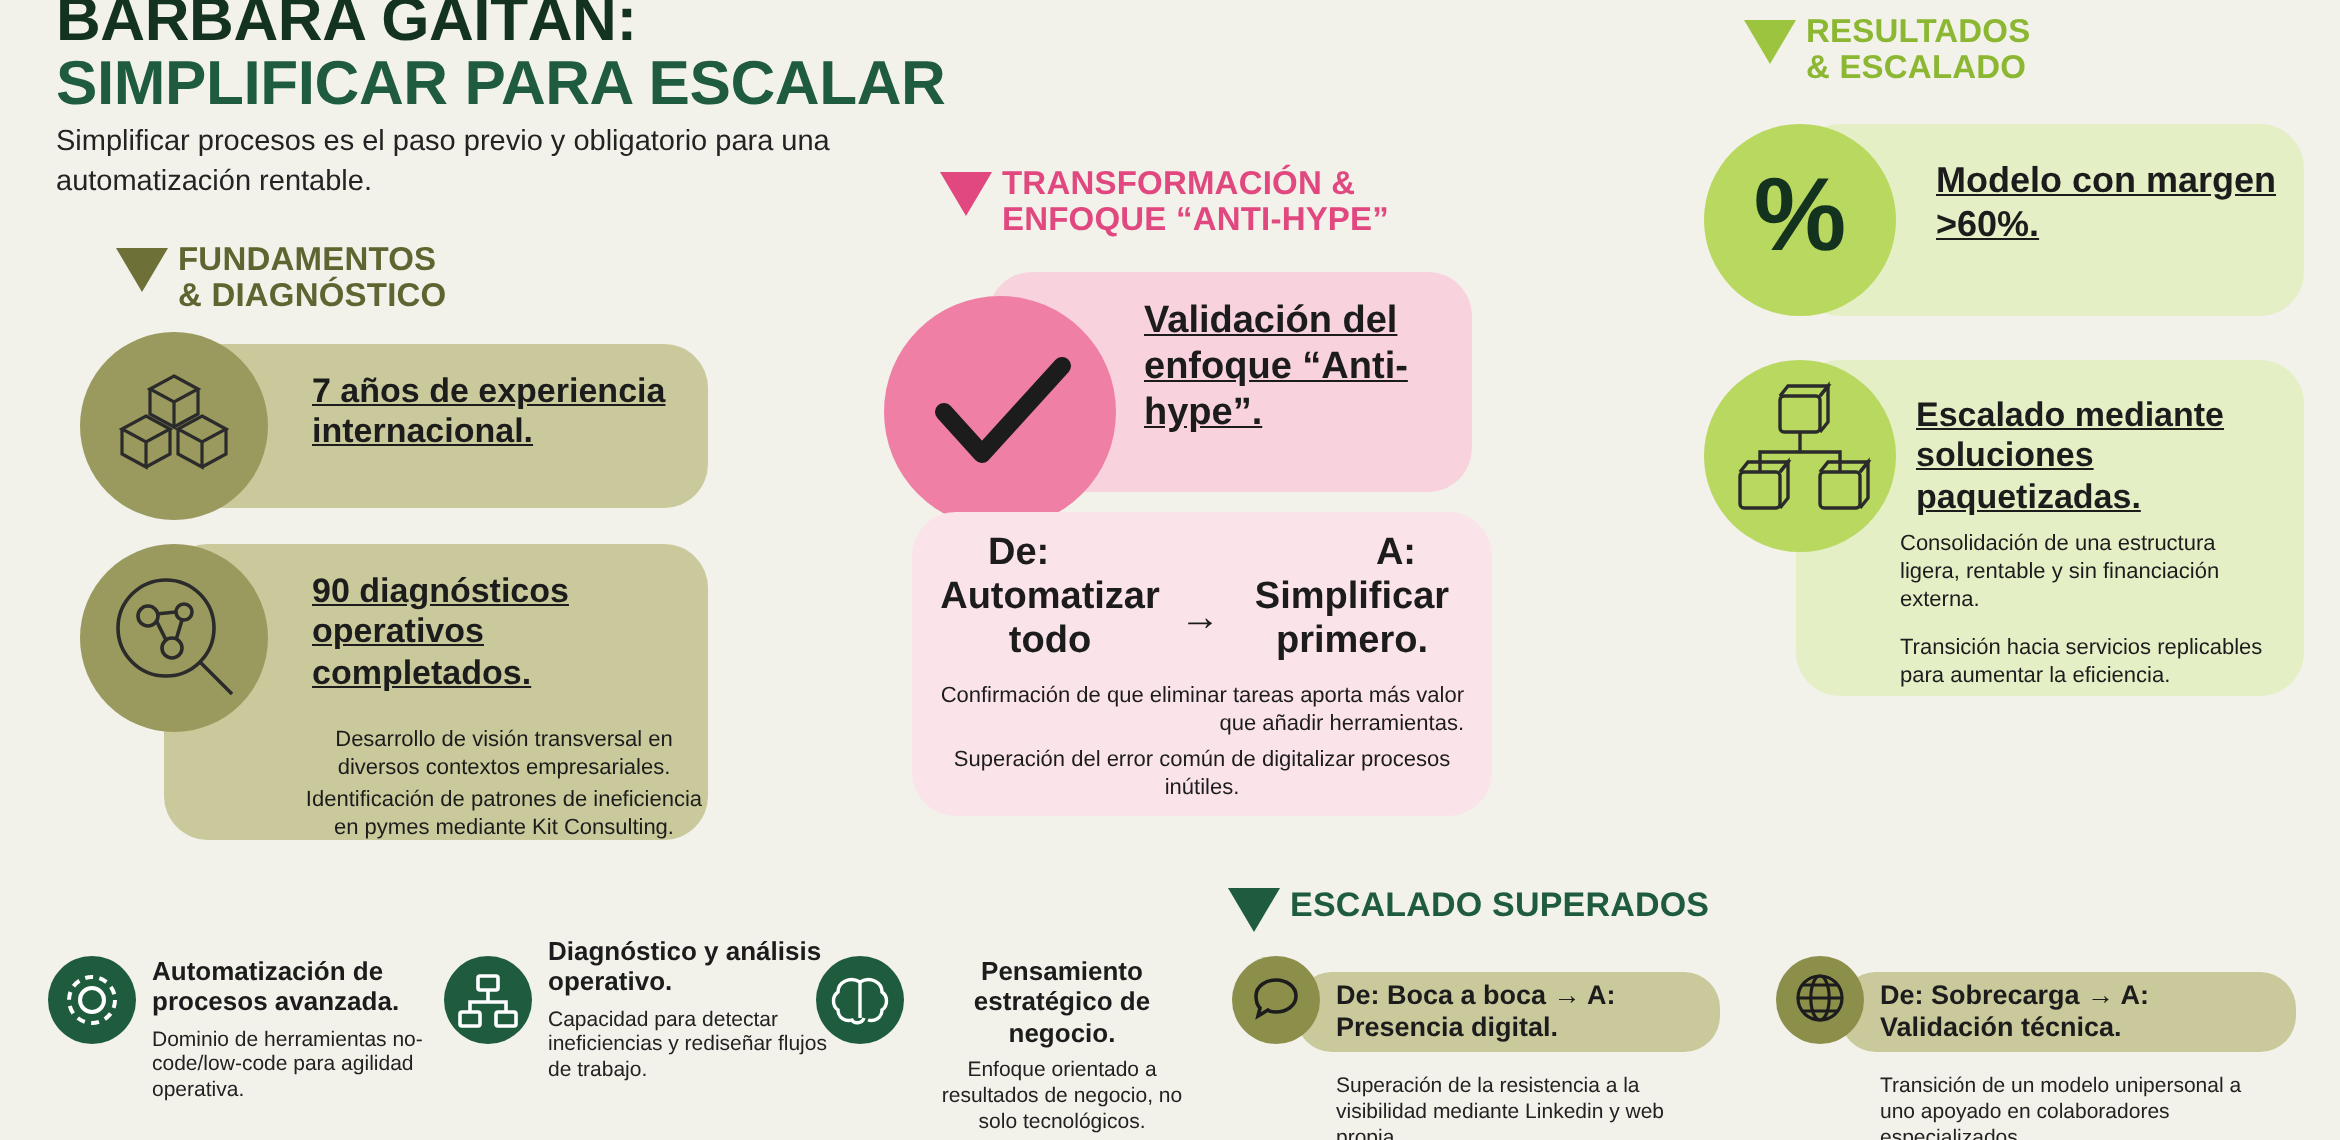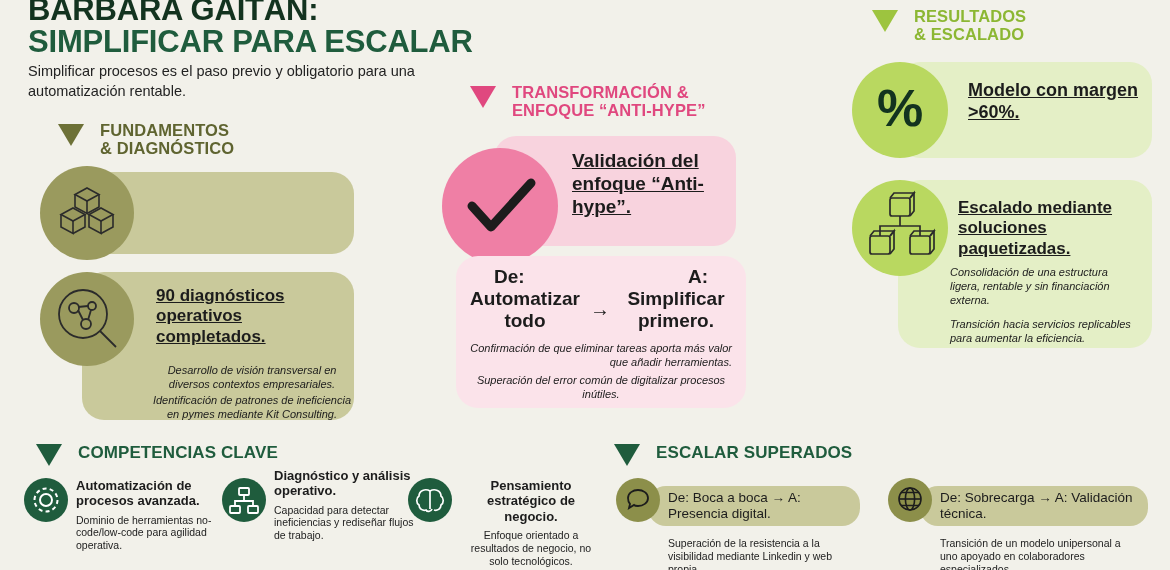--- a/index.html
+++ b/index.html
@@ -22,21 +22,21 @@
     font-size: 31px; font-weight: bold; letter-spacing: -0.2px;
     color: #1f5c3d; line-height: 1.04;
   }
   .headline .line.l1 { color: #13331f; }
   .subhead {
     position: absolute; left: 28px; top: 62px; width: 440px;
     font-size: 14.5px; line-height: 1.35; color: #232323;
   }
 
   
-  .seclabel { position: absolute; display: flex; align-items: flex-start; gap: 16px; }
+  .seclabel { position: absolute; display: flex; align-items: flex-start; gap: 5px; }
   .tri {
     width: 0; height: 0; flex: none;
     border-left: 13px solid transparent;
     border-right: 13px solid transparent;
     border-top: 22px solid #1f5c3d;
     margin-top: 2px;
   }
   .tri.olive { border-top-color: #6d7137; }
   .tri.pink  { border-top-color: #e0487f; }
   .tri.lime  { border-top-color: #9dc43f; }
@@ -56,30 +56,30 @@
   .card.limelt { background: #e4efc6; }
 
   .circle { position: absolute; border-radius: 50%; }
   .circle.olive { background: #9a9a5e; }
   .circle.pink  { background: #ef7fa5; }
   .circle.lime  { background: #b9d860; }
   .circle.dkgrn { background: #1f5c3d; }
   .circle.olive2 { background: #8c8f4a; }
 
   .cardtitle { font-size: 17px; font-weight: bold; line-height: 1.2; text-decoration: underline; }
-  .cardbody  { font-size: 11px; line-height: 1.25; font-style: italic; }
+  .cardbody  { font-size: 11px; line-height: 1.25; }
 
   
   .smallitem { position: absolute; }
   .smalltitle { font-size: 13px; font-weight: bold; line-height: 1.18; }
   .smallbody { font-size: 10.5px; line-height: 1.22; margin-top: 5px; color: #222; }
 
   .pill { position: absolute; border-radius: 18px; }
   .pill.olive { background: #c9c99b; }
-  .pilltext { font-size: 13.5px; font-weight: normal; line-height: 1.2; }
+  .pilltext { font-size: 13.5px; font-weight: bold; line-height: 1.2; }
 
   .bigpct {
     font-size: 52px; font-weight: bold; color: #13331f; line-height: 1;
   }
   svg { display: block; }
 </style>
 </head>
 <body>
 
 <div class="canvas">
@@ -107,20 +107,21 @@
           <path d="M59 28.5 V41 L47 47.5"></path>
         <path d="M33 42 L45 48.5 L33 55 L21 48.5 Z"></path>
         <path d="M21 48.5 V61 L33 67.5 V55"></path>
           <path d="M45 48.5 V61 L33 67.5"></path>
         <path d="M61 42 L73 48.5 L61 55 L49 48.5 Z"></path>
         <path d="M49 48.5 V61 L61 67.5 V55"></path>
           <path d="M73 48.5 V61 L61 67.5"></path>
       </g>
     </svg>
   </div>
+  <div class="cardtitle" style="position:absolute; left:156px; top:186px; width:192px;">7 años de experiencia internacional.</div>
 
   <div class="card olive" style="left:82px; top:272px; width:272px; height:148px;"></div>
   <div class="circle olive" style="left:40px; top:272px; width:94px; height:94px;">
     <svg width="94" height="94" viewBox="0 0 94 94">
       <g fill="none" stroke="#2b2b2b" stroke-width="1.8">
         <circle cx="43" cy="42" r="24"></circle>
         <line x1="60" y1="59" x2="76" y2="75"></line>
         <circle cx="34" cy="36" r="5"></circle>
           <circle cx="52" cy="34" r="4"></circle>
           <circle cx="46" cy="52" r="5"></circle>
@@ -191,24 +192,20 @@
           <path d="M38 56 l4 -5 v18 l-4 5"></path>
         <path d="M58 56 l4 -5 h20 l-4 5"></path>
           <path d="M78 56 l4 -5 v18 l-4 5"></path>
       </g>
     </svg>
   </div>
   <div class="cardtitle" style="position:absolute; left:958px; top:198px; width:186px;">Escalado mediante soluciones paquetizadas.</div>
   <div class="cardbody" style="position:absolute; left:950px; top:266px; width:190px;">Consolidación de una estructura ligera, rentable y sin financiación externa.</div>
   <div class="cardbody" style="position:absolute; left:950px; top:318px; width:190px;">Transición hacia servicios replicables para aumentar la eficiencia.</div>
 
-  <div class="seclabel green" style="left:36px; top:442px;">
-    <div class="tri"></div>
-    <div class="txt" style="font-size:17px; padding-top:2px;">COMPETENCIAS CLAVE</div>
-  </div>
 
   <div class="circle dkgrn" style="left:24px; top:478px; width:44px; height:44px;">
     <svg width="44" height="44" viewBox="0 0 44 44">
       <g fill="none" stroke="#ffffff" stroke-width="2">
         <circle cx="22" cy="22" r="6"></circle>
         <circle cx="22" cy="22" r="11.5" stroke-dasharray="4 3.2"></circle>
       </g>
     </svg>
   </div>
   <div class="smallitem" style="left:76px; top:478px; width:142px;">
@@ -240,21 +237,21 @@
       </g>
     </svg>
   </div>
   <div class="smallitem" style="left:460px; top:478px; width:142px;text-align:center;">
     <div class="smalltitle">Pensamiento estratégico de negocio.</div>
     <div class="smallbody">Enfoque orientado a resultados de negocio, no solo tecnológicos.</div>
   </div>
 
   <div class="seclabel green" style="left:614px; top:442px;">
     <div class="tri"></div>
-    <div class="txt" style="font-size:17px; padding-top:2px;">ESCALAR SUPERADOS</div>
+    <div class="txt" style="font-size:17px; padding-top:2px;">ESCALADO SUPERADOS</div>
   </div>
 
   <div class="pill olive" style="left:648px; top:486px; width:212px; height:40px;"></div>
   <div class="circle olive2" style="left:616px; top:478px; width:44px; height:44px;">
     <svg width="44" height="44" viewBox="0 0 44 44">
       <path d="M12 20 c0 -5 5 -8 10 -8 c5 0 10 3 10 8 c0 5 -5 8 -10 8 c-2 0 -3 0 -4 -1 l-5 3 l1 -4 c-1 -1 -2 -3 -2 -6 z" fill="none" stroke="#1c1c1c" stroke-width="1.8"></path>
     </svg>
   </div>
   <div class="pilltext" style="position:absolute; left:668px; top:490px; width:186px;">De: Boca a boca → A: Presencia digital.</div>
   <div class="smallbody" style="position:absolute; left:668px; top:532px; width:192px;">Superación de la resistencia a la visibilidad mediante Linkedin y web propia.</div>

